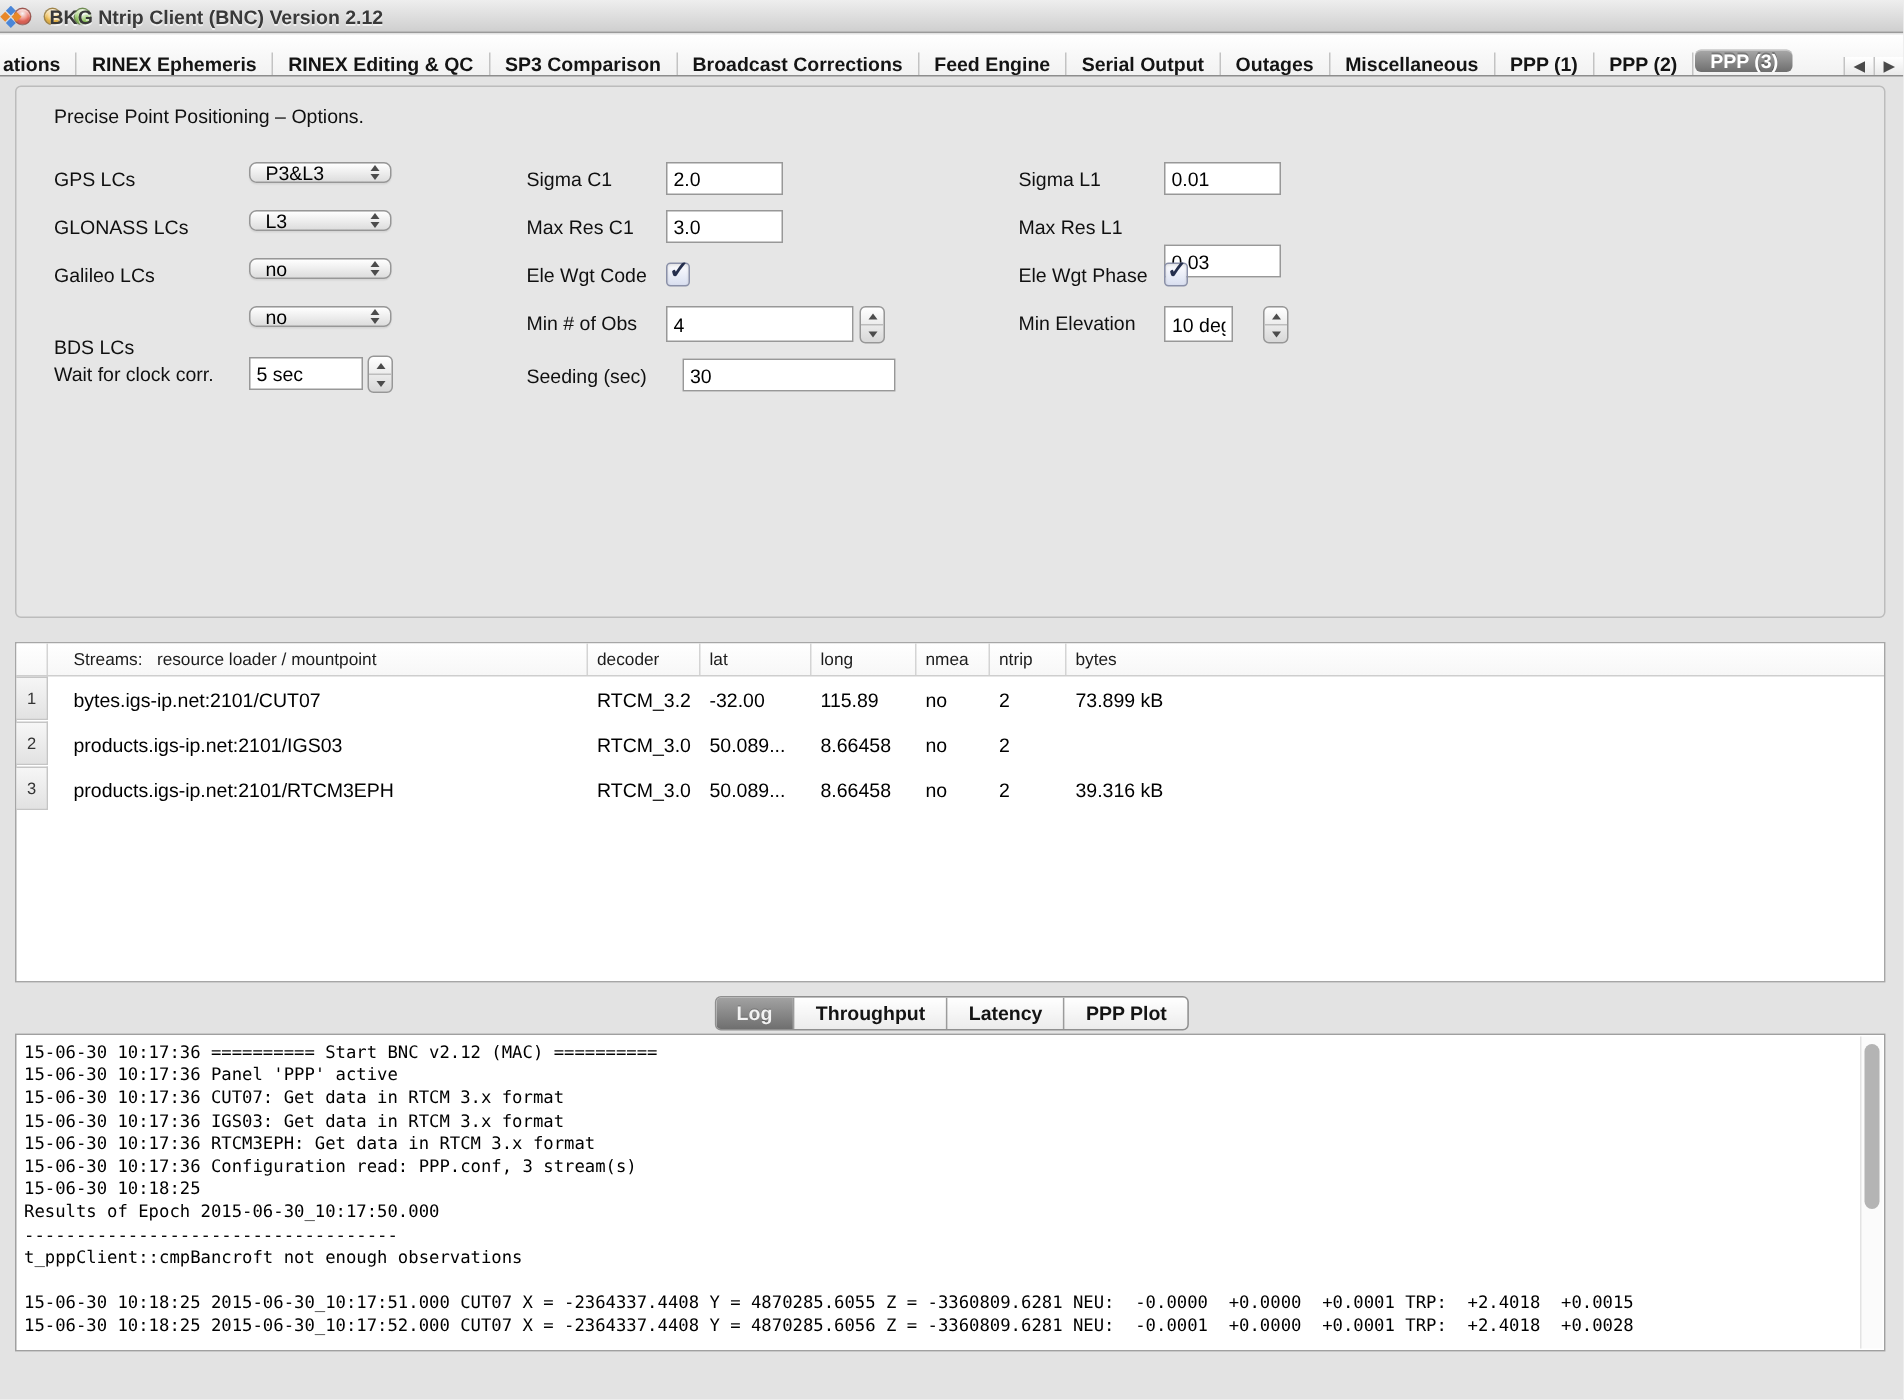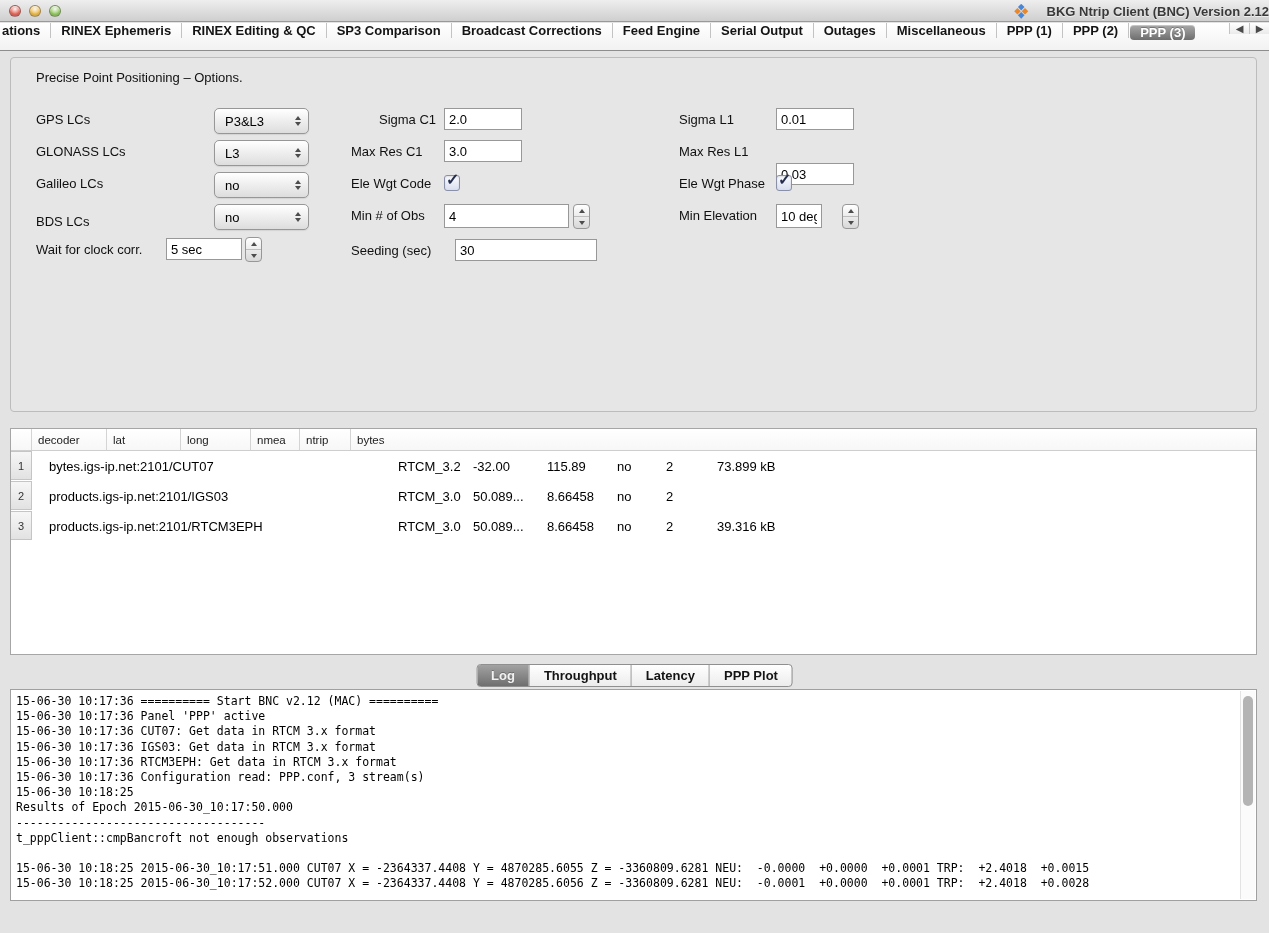--- a/index.html
+++ b/index.html
@@ -8,46 +8,46 @@
 
   #window { position:relative; width:1269px; height:933px; background:#e3e3e3; overflow:hidden; }
 
   
   .titlebar { position:absolute; left:0; top:0; width:100%; height:22px;
     background:linear-gradient(#eeeeee,#cfcfcf); border-bottom:1px solid #9a9a9a; }
   .lights { position:absolute; left:9px; top:5px; display:flex; gap:8px; }
   .light { width:12px; height:12px; border-radius:50%; border:1px solid rgba(60,60,60,.45);
     box-shadow: inset 0 1px 1px rgba(255,255,255,.6), inset 0 -2px 2px rgba(0,0,0,.12); }
   .title-wrap { position:absolute; left:0; top:0; width:100%; height:22px;
-    display:flex; align-items:center; justify-content:flex-end; gap:18px; }
+    display:flex; align-items:center; justify-content:flex-start; gap:18px; }
   .title { font-size:13px; font-weight:700; color:#393939; text-shadow:0 1px 0 rgba(255,255,255,.6); }
 
   
   .tabbar { position:absolute; left:0; top:23px; width:100%; height:28px;
     background:linear-gradient(#ffffff,#f2f2f2); border-bottom:1px solid #8d8d8d;
-    display:flex; align-items:flex-start; overflow:hidden; }
+    display:flex; align-items:flex-end; overflow:hidden; }
   .tab { flex-shrink:0; display:flex; align-items:center; padding:0 10px; font-size:13px;
     font-weight:700; color:#141414; border-right:1px solid #c3c3c3; white-space:nowrap; cursor:default; }
   .tab.first { padding-left:2px; }
   .tab.selected { background:linear-gradient(#a9a9a9,#6e6e6e); color:#ffffff; border-radius:4px;
     margin:2px 1px; border-right:none; box-shadow:inset 0 1px 0 rgba(255,255,255,.35); text-shadow:0 -1px 0 rgba(0,0,0,.25); }
   .tab-arrows { margin-left:auto; display:flex; flex-shrink:0; }
   .arrow-btn { width:20px; display:flex; align-items:center; justify-content:center;
     border-left:1px solid #c3c3c3; background:linear-gradient(#ffffff,#eaeaea); color:#4a4a4a; font-size:10px; }
 
   
   .group { position:absolute; left:10px; top:57px; width:1247px; height:355px;
     background:#e6e6e6; border:1px solid #bcbcbc; border-radius:4px; }
   .ptitle { position:absolute; left:25px; top:12px; font-size:13px; color:#101010; }
   .flabel { position:absolute; font-size:13px; color:#101010; line-height:23px; white-space:nowrap; }
   .tfield { position:absolute; height:22px; border:1px solid #989898; background:#ffffff;
     font-family:"Liberation Sans",sans-serif; font-size:13px; color:#000; padding:0 4px; }
-  .combo { position:absolute; height:26px; border:1px solid #979797; border-radius:5px;
+  .combo { position:absolute; height:14px; border:1px solid #979797; border-radius:5px;
     background:linear-gradient(#ffffff,#dddddd); display:flex; align-items:center;
-    box-shadow:0 1px 1px rgba(0,0,0,.08);margin-left:48px; }
+    box-shadow:0 1px 1px rgba(0,0,0,.08); }
   .combo-val { font-size:13px; color:#000; padding-left:10px; flex:1; }
   .combo-arrows { width:16px; display:flex; flex-direction:column; align-items:center; gap:2px; padding-right:4px; }
   .tri-up { width:0; height:0; border-left:3.5px solid transparent; border-right:3.5px solid transparent;
     border-bottom:4.5px solid #4c4c4c; display:block; }
   .tri-down { width:0; height:0; border-left:3.5px solid transparent; border-right:3.5px solid transparent;
     border-top:4.5px solid #4c4c4c; display:block; }
   .spinner { position:absolute; width:17px; height:25px; border:1px solid #979797; border-radius:4px;
     background:linear-gradient(#ffffff,#d8d8d8); display:flex; flex-direction:column; overflow:hidden; }
   .spin-half { flex:1; display:flex; align-items:center; justify-content:center; }
   .spin-half.bot { border-top:1px solid #bdbdbd; }
@@ -169,41 +169,41 @@
 
     <span class="flabel" style="left:25px;top:114px;">Galileo LCs</span>
     <div class="combo" style="left:155px;top:114px;width:95px;">
       <span class="combo-val">no</span>
       <span class="combo-arrows">
           <i class="tri-up"></i>
           <i class="tri-down"></i>
         </span>
     </div>
 
-    <span class="flabel" style="left:25px;top:152px;">BDS LCs</span>
+    <span class="flabel" style="left:25px;top:162px;">BDS LCs</span>
     <div class="combo" style="left:155px;top:146px;width:95px;">
       <span class="combo-val">no</span>
       <span class="combo-arrows">
           <i class="tri-up"></i>
           <i class="tri-down"></i>
         </span>
     </div>
 
     <span class="flabel" style="left:25px;top:180px;">Wait for clock corr.</span>
     <input class="tfield" style="left: 155px; top: 180px; width: 76px;" value="5 sec">
     <span class="spinner" style="left:234px;top:179px;">
       <span class="spin-half">
           <i class="tri-up"></i>
         </span>
       <span class="spin-half bot">
           <i class="tri-down"></i>
         </span>
     </span>
 
-    <span class="flabel" style="left:340px;top:50px;margin-left:28px;">Sigma C1</span>
+    <span class="flabel" style="left:340px;top:50px;">Sigma C1</span>
     <input class="tfield" style="left: 433px; top: 50px; width: 78px;" value="2.0">
 
     <span class="flabel" style="left:340px;top:82px;">Max Res C1</span>
     <input class="tfield" style="left: 433px; top: 82px; width: 78px;" value="3.0">
 
     <span class="flabel" style="left:340px;top:114px;">Ele Wgt Code</span>
     <span class="checkbox" style="left:433px;top:117px;">
       <span class="check">✓</span>
     </span>
 
@@ -240,20 +240,21 @@
         </span>
       <span class="spin-half bot">
           <i class="tri-down"></i>
         </span>
     </span>
   </div>
 
   <div class="streams">
     <div class="shead">
       <div class="c-gut"></div>
+      <div class="c-mp">Streams:   resource loader / mountpoint</div>
       <div class="c-dec">decoder</div>
       <div class="c-lat">lat</div>
       <div class="c-long">long</div>
       <div class="c-nmea">nmea</div>
       <div class="c-ntrip">ntrip</div>
       <div class="c-bytes">bytes</div>
     </div>
 
     <div class="srow">
       <div class="c-gut">1</div>

